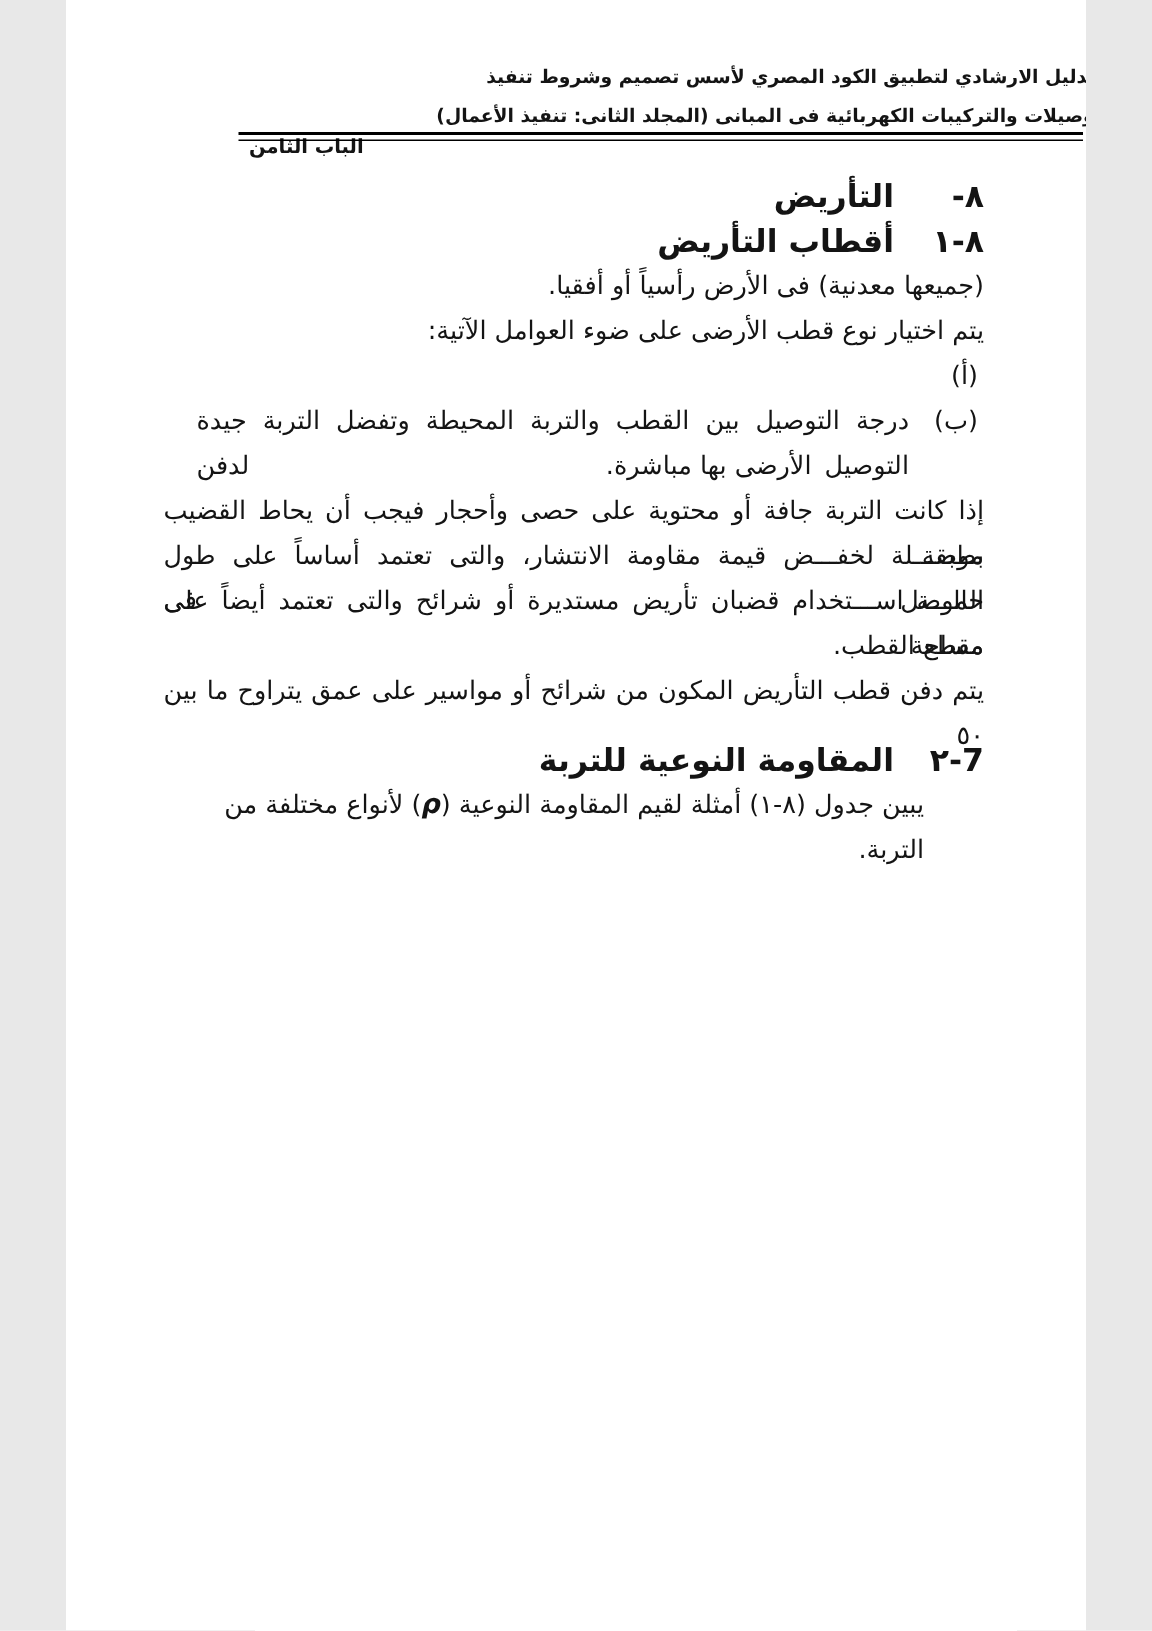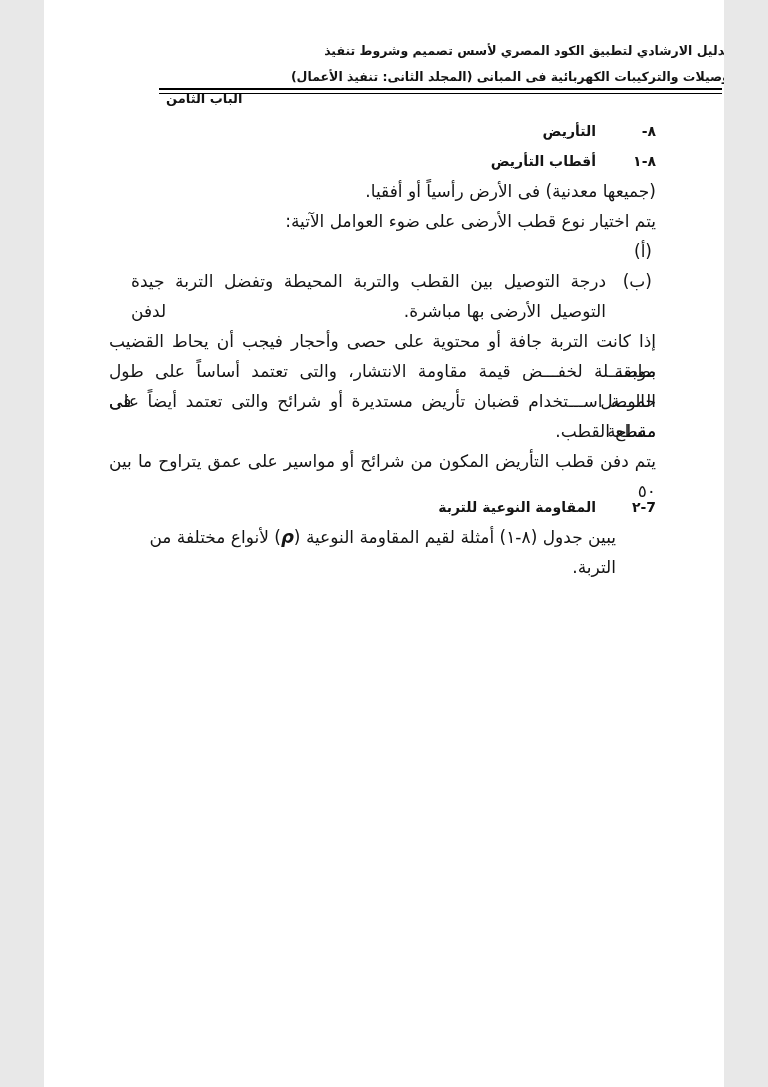--- a/index.html
+++ b/index.html
@@ -26,21 +26,21 @@
   }
   .rule {
     position:absolute; top:88px; left:115px; width:563px; height:3px;
     border-top:2.5px solid #000;
     border-bottom:1px solid #000;
   }
   
   .content { position:absolute; top:116px; right:68px; left:65px; }
   .line { height:30px; line-height:30px; font-size:17px; }
   .jline { text-align:justify; text-align-last:justify; }
-  .h { font-weight:bold; font-size:14px; }
+  .h { font-weight:bold; font-size:21px; }
   .hnum { display:inline-block; width:60px; }
   .h3gap { margin-top:16px; }
   .li { display:flex; padding-right:4px; }
   .li .marker { flex:none; width:46px; }
   .li-b { margin-left:22px; }
   .li-b .btext { flex:1; text-align:justify; text-align-last:justify; }
   .cont-line { padding-right:115px; }
   .p5line { padding-right:40px; }
   .rho { font-style:italic; font-weight:bold; font-size:18px; }
   

